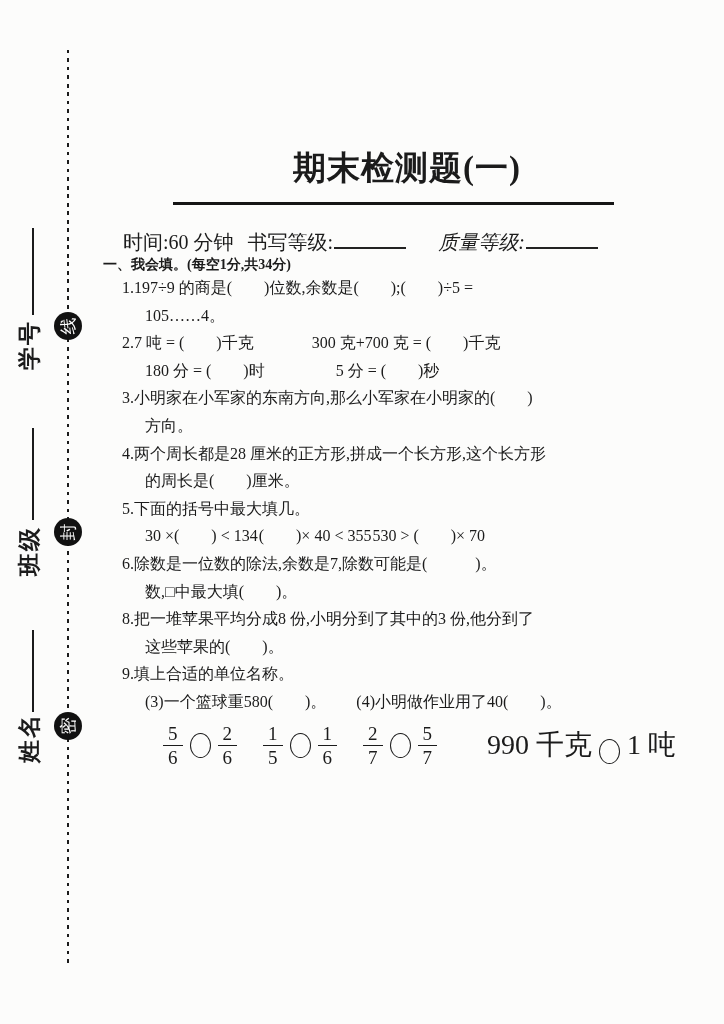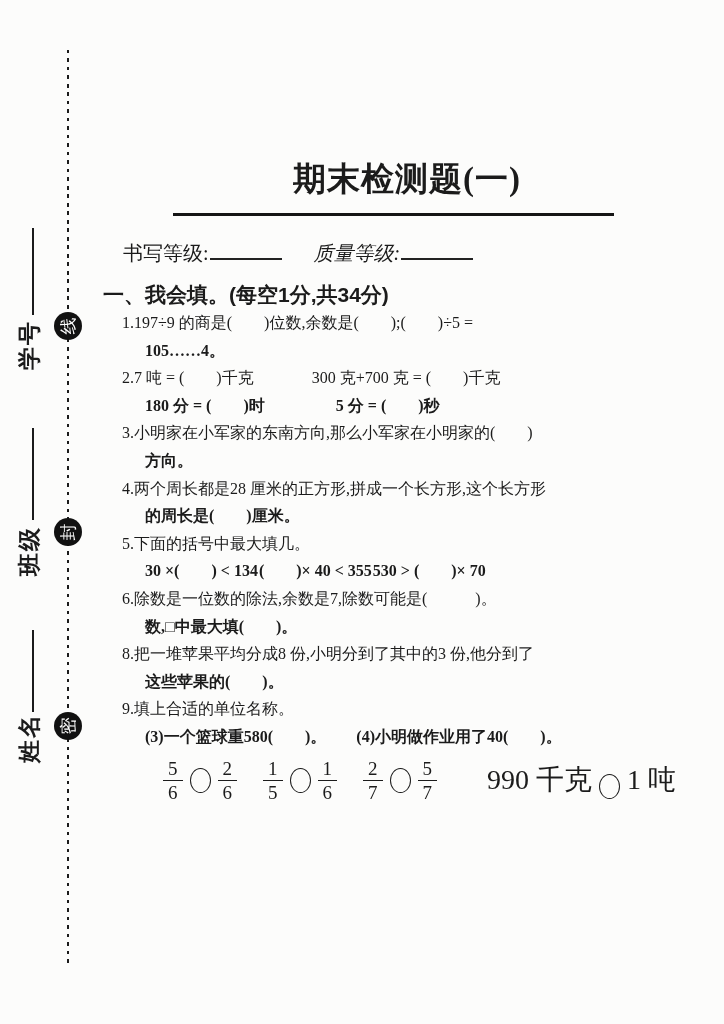--- a/index.html
+++ b/index.html
@@ -32,21 +32,21 @@
     position:absolute;left:68px;width:28px;height:28px;border-radius:50%;
     background:#111;color:#fff;
     display:flex;align-items:center;justify-content:center;
     font-size:17px;line-height:1;
     transform:translate(-50%,-50%) rotate(-90deg);
   }
   .seal-stamp.st1{top:326px;}
   .seal-stamp.st2{top:532px;}
   .seal-stamp.st3{top:726px;}
   
-  .paper{position:absolute;left:103px;top:11px;width:608px;}
+  .paper{position:absolute;left:103px;top:0;width:608px;}
   .title{
     margin-top:146px;text-align:center;
     font-size:33px;font-weight:bold;letter-spacing:1px;
   }
   .title-rule{width:441px;height:3px;background:#151515;margin:11px 0 0 70px;}
   .meta-row{
     margin-top:24px;padding-left:20px;
     font-size:20px;display:flex;align-items:baseline;white-space:nowrap;
   }
   .meta-time{margin-right:14px;}
@@ -58,26 +58,26 @@
   }
   table.score{
     margin:25px 0 0 10px;border-collapse:collapse;table-layout:fixed;
     font-size:19px;
   }
   table.score td{
     border:1.8px solid #1d1d1d;height:35px;text-align:center;
     padding:0;letter-spacing:1px;
   }
   .section-heading{
-    margin-top:14px;font-size:21px;font-weight:bold;
-    font-family:Liberation Sans, sans-serif;
+    font-size:14px;font-weight:bold;
+    font-family:Liberation Serif, serif;
   }
   .q-line{font-size:16px;line-height:27.6px;height:27.6px;white-space:nowrap;}
   .q-line.first{padding-left:19px;}
-  .q-line.cont{padding-left:42px;font-weight:bold;}
+  .q-line.cont{padding-left:42px;}
   .q-line.first-ten{padding-left:13px;}
   .seg-m58{margin-left:58px;}
   .seg-m71{margin-left:71px;}
   .seg-m16{margin-left:1px;}
   .seg-m45{margin-left:45px;}
   .seg-m30{margin-left:30px;}
   
   .fraction-row{
     margin-top:7px;padding-left:60px;
     display:flex;align-items:center;
@@ -109,20 +109,21 @@
   <div class="seal-stamp st1">线</div>
   <div class="seal-stamp st2">封</div>
   <div class="seal-stamp st3">密</div>
 
   <div class="paper">
 
     <div class="title">期末检测题(一)</div>
     <div class="title-rule"></div>
 
     <div class="meta-row">
+      <span class="meta-time">时间:60 分钟</span>
       <span class="meta-item">
         <span>书写等级:</span>
         <span class="blank-underline"></span>
       </span>
       <span class="meta-item q">
         <span>质量等级:</span>
         <span class="blank-underline"></span>
       </span>
     </div>
 

